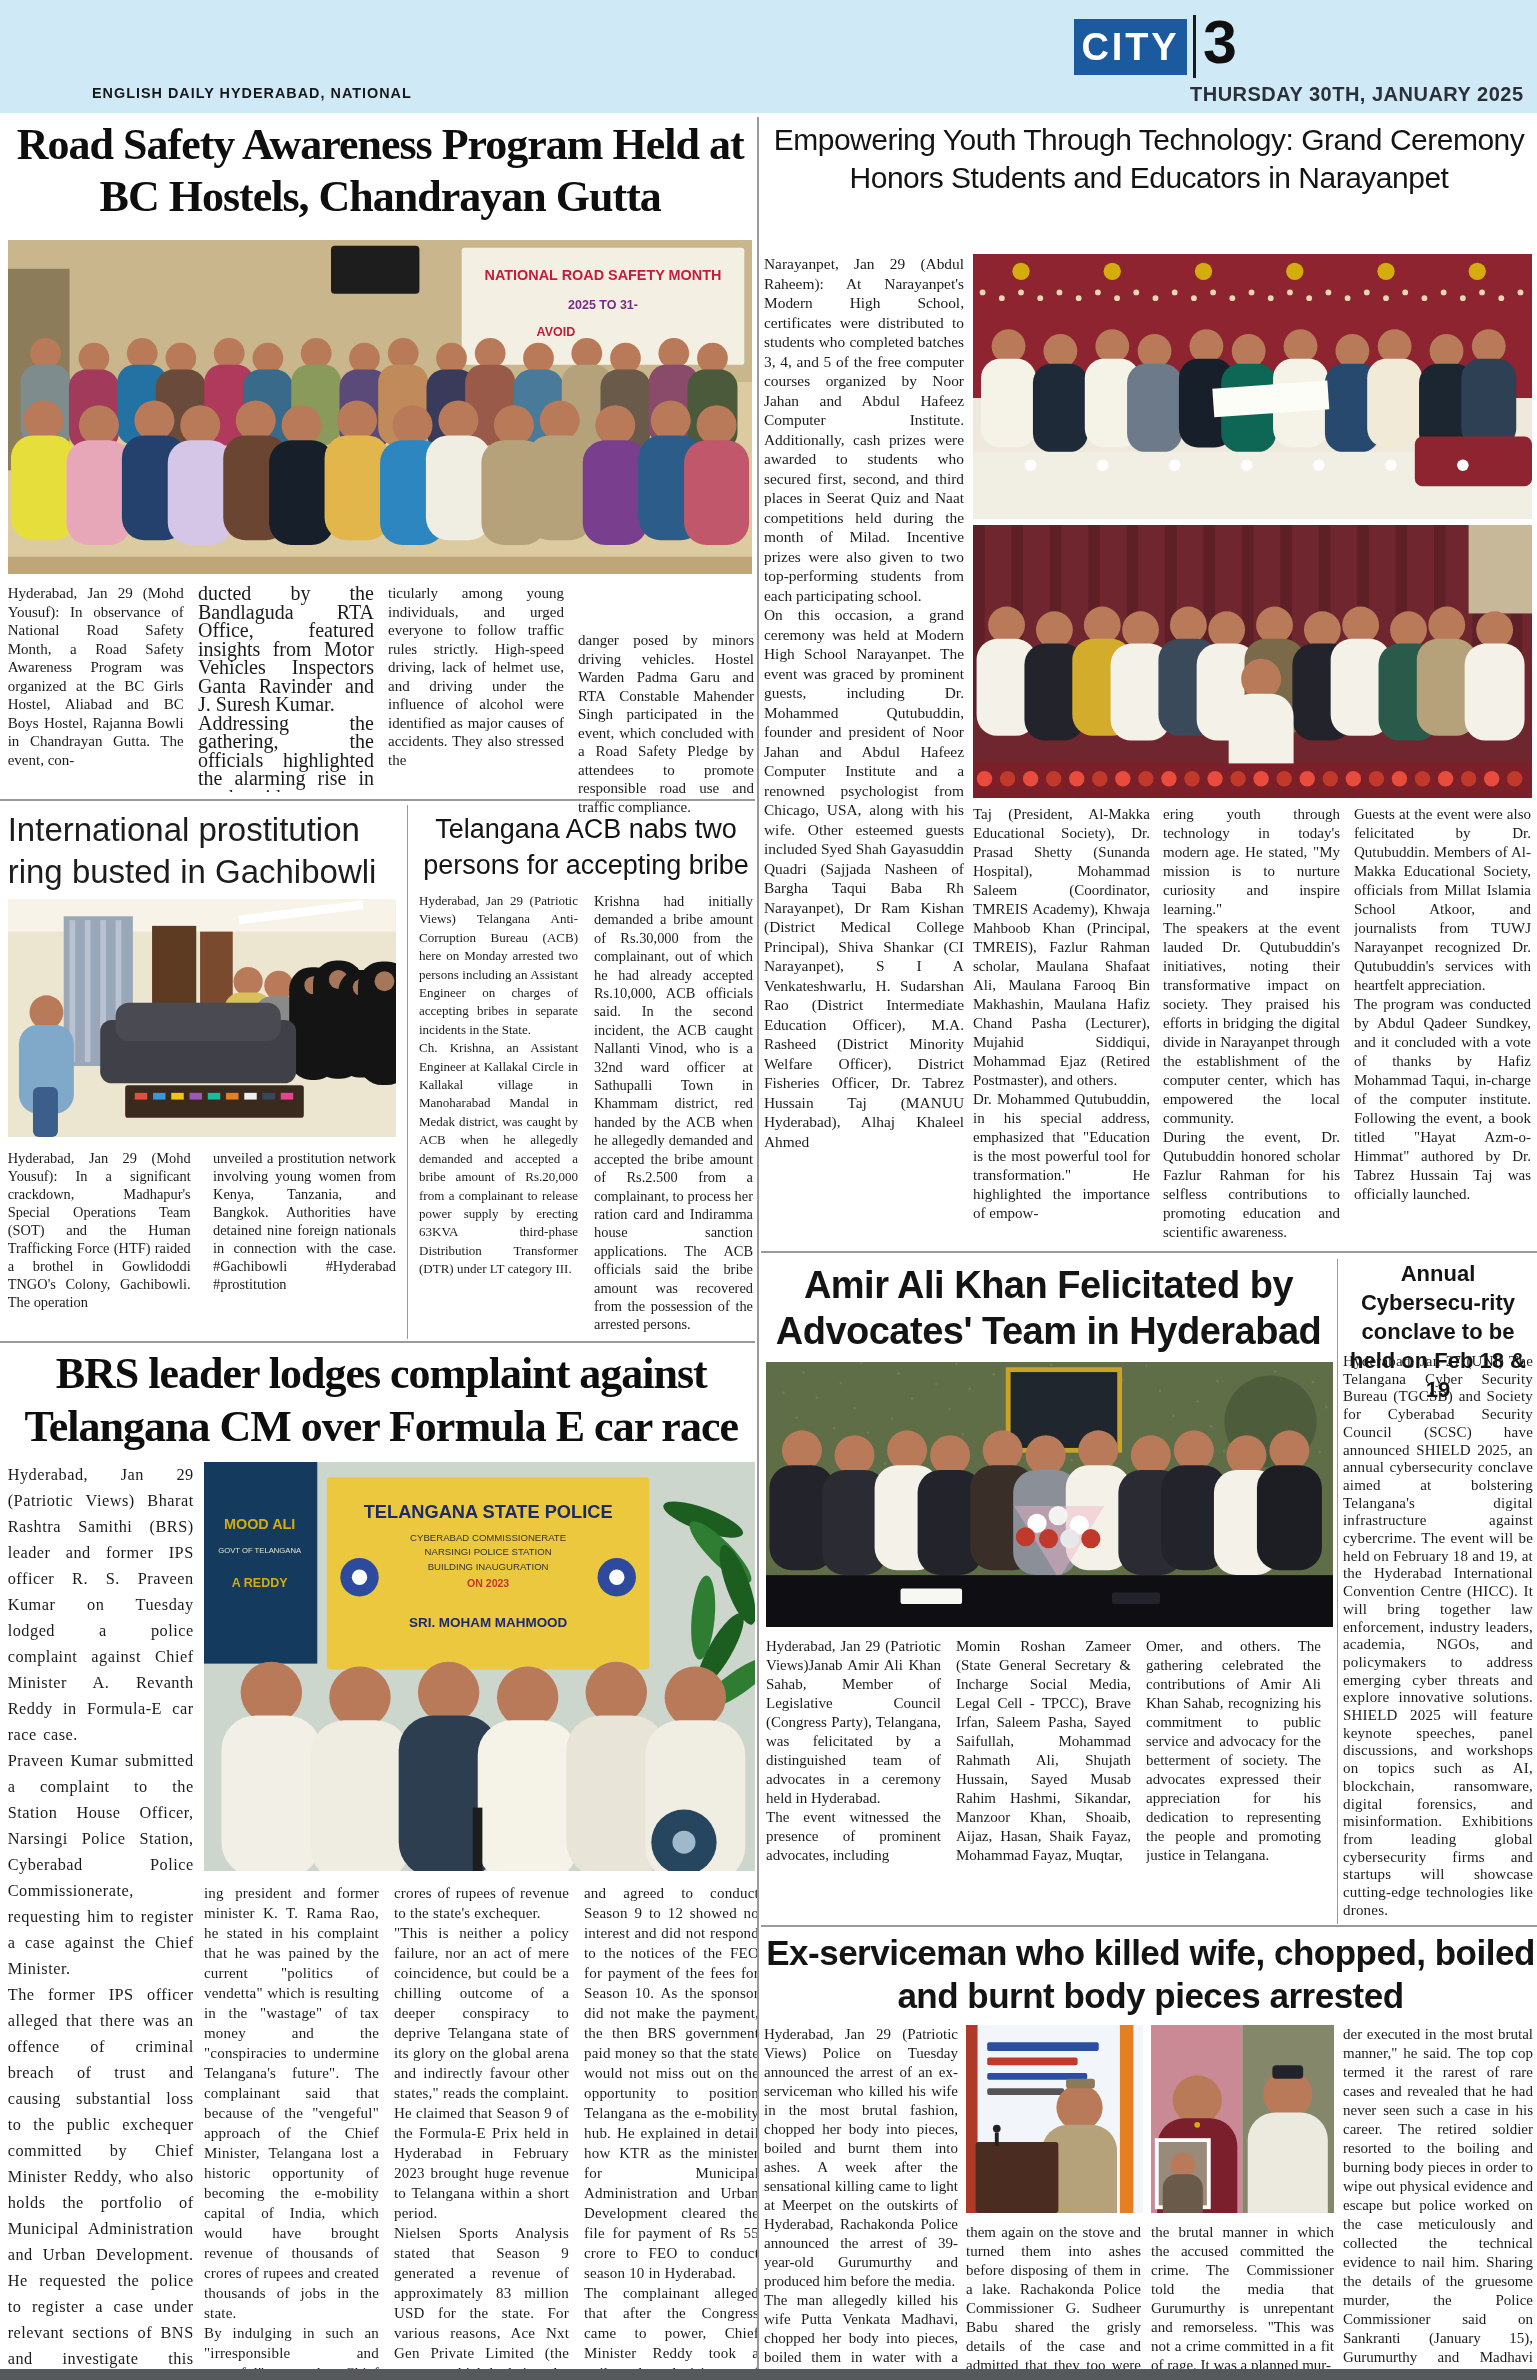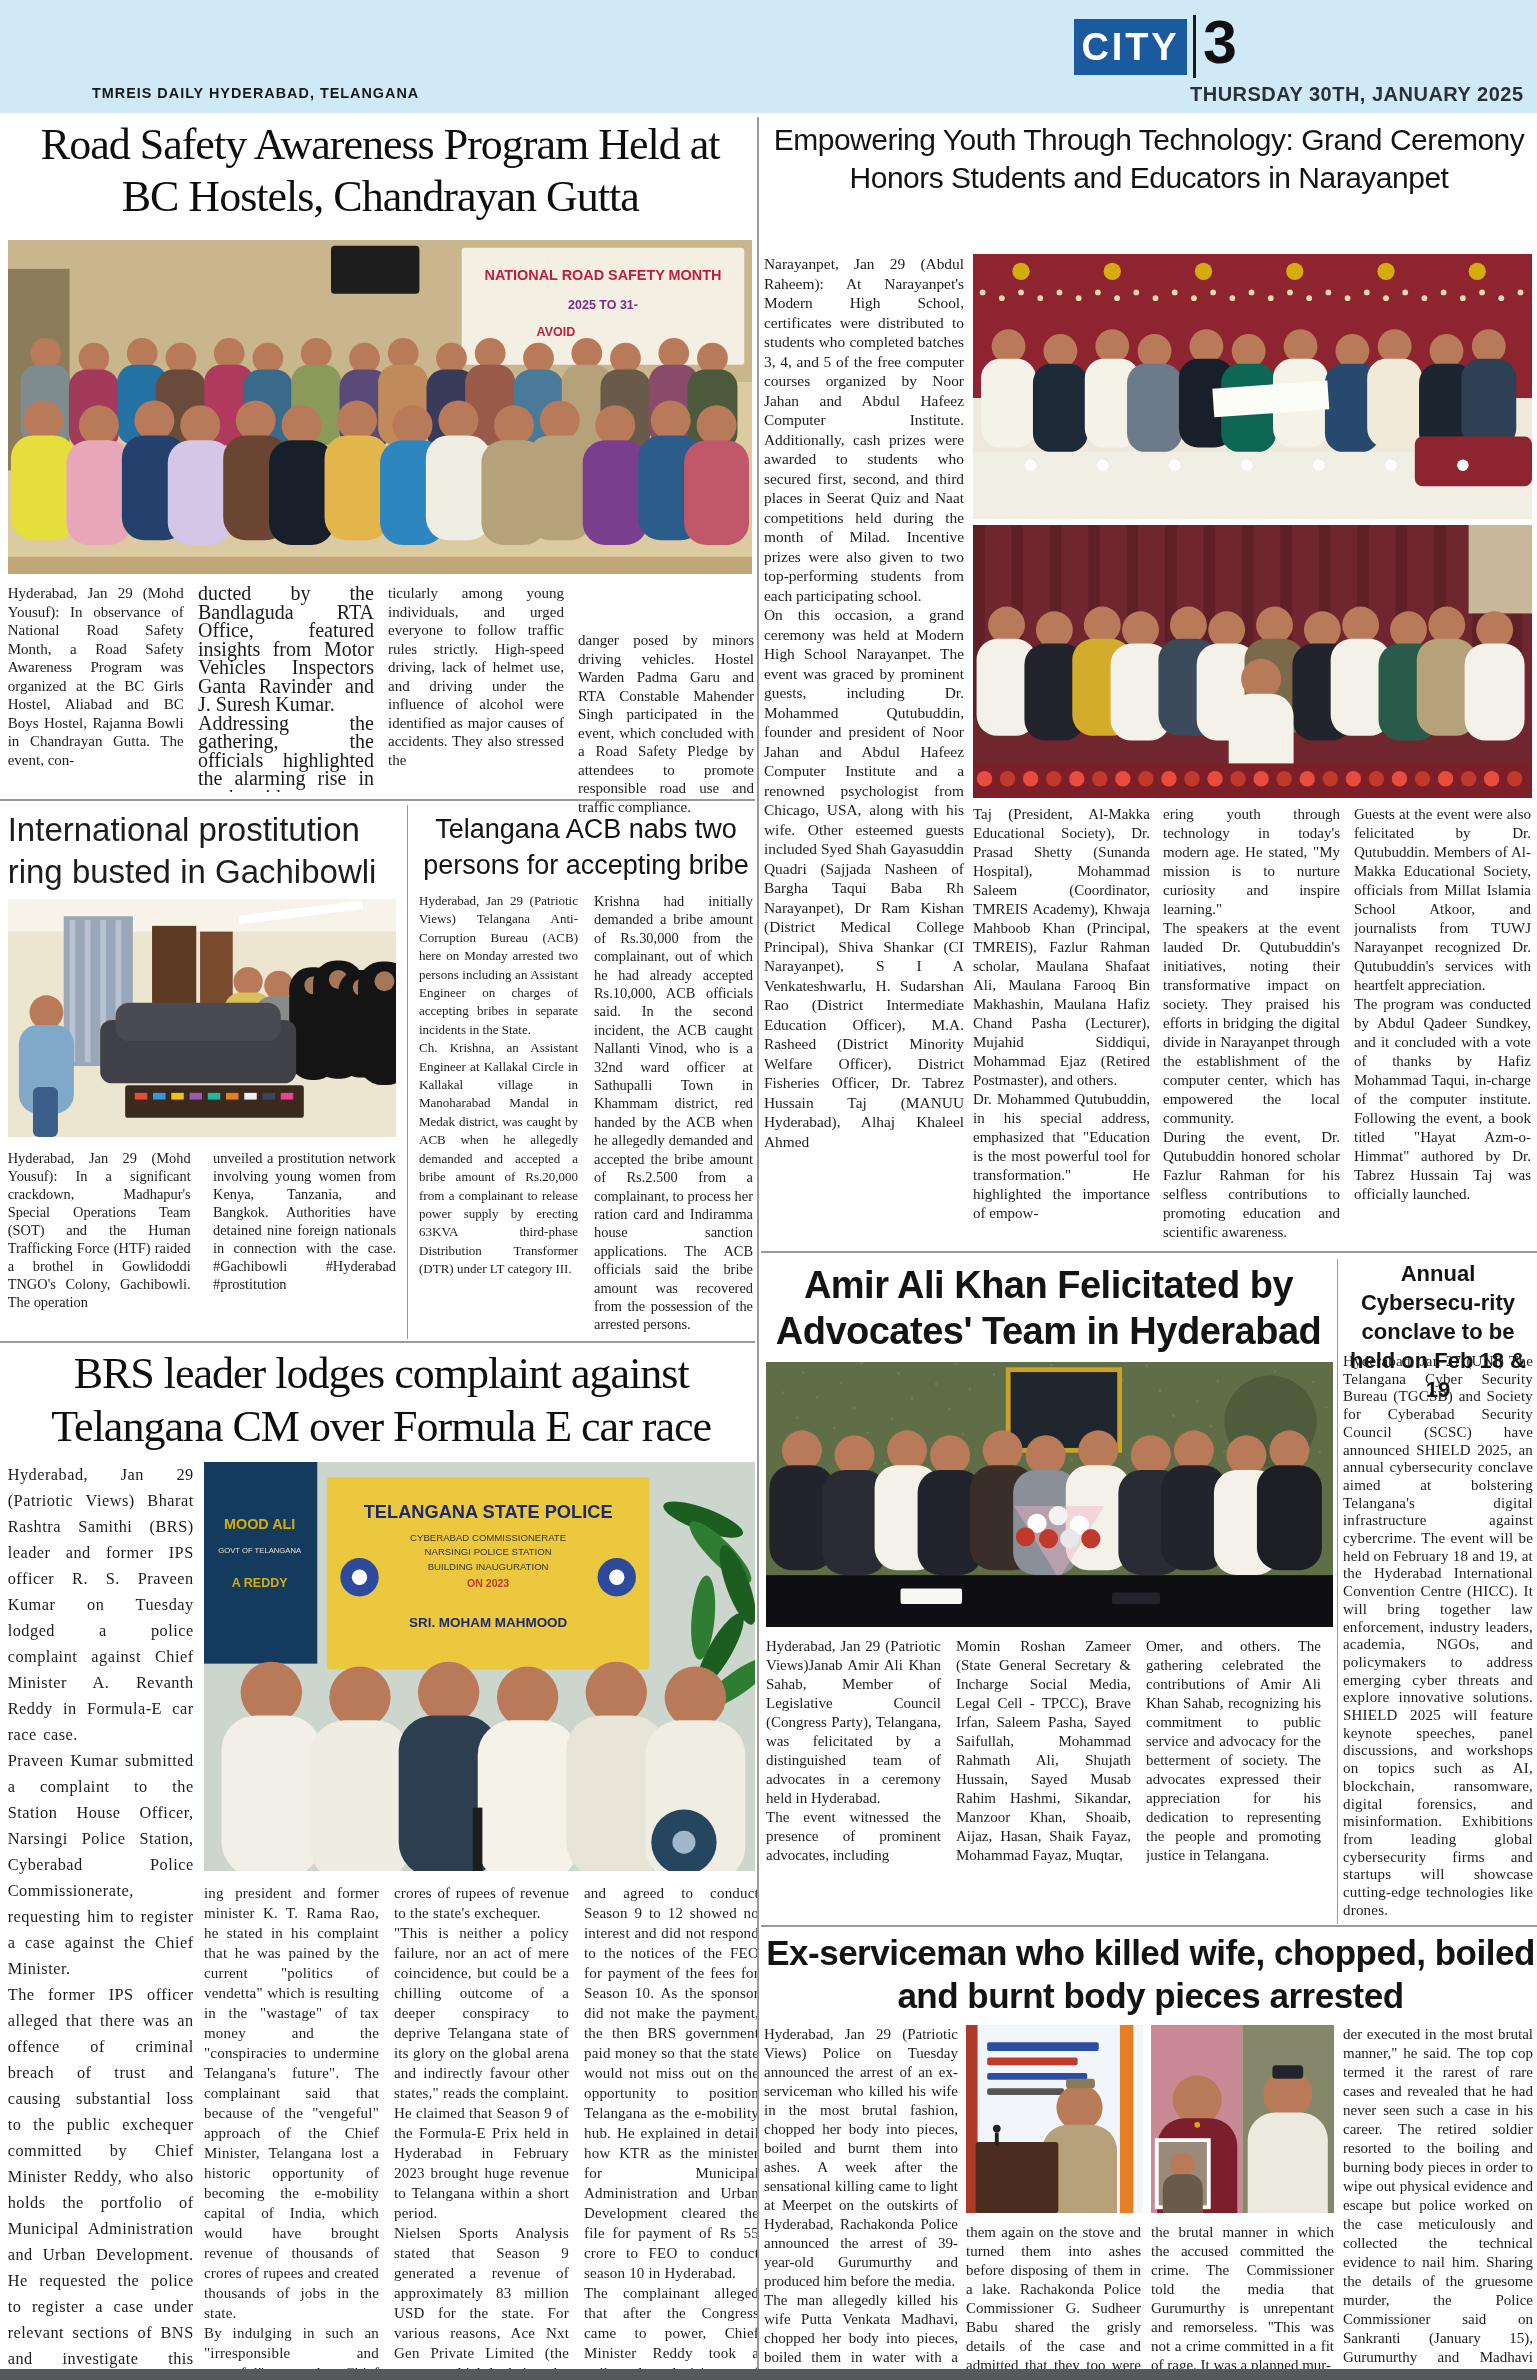--- a/index.html
+++ b/index.html
@@ -17,38 +17,38 @@
   .city-box{position:absolute;left:1074px;top:19px;width:113px;height:56px;background:#1b5a9e;
             color:#ffffff;font-family:"Liberation Sans",sans-serif;font-weight:bold;font-size:38px;
             display:flex;align-items:center;justify-content:center;letter-spacing:2.9px;}
   .city-bar{position:absolute;left:1193px;top:15.4px;width:2.9px;height:63px;background:#1a1a1a;}
   .page-num{position:absolute;left:1203px;top:11.5px;font-family:"Liberation Sans",sans-serif;
             font-size:61px;font-weight:bold;color:#101010;line-height:1;}
   .edition-date{position:absolute;right:13.4px;top:83px;font-family:"Liberation Sans",sans-serif;
             font-size:20px;font-weight:bold;color:#2a2f38;letter-spacing:0.5px;}
   
   .hl{position:absolute;margin:0;}
-  .h-serif{font-family:"Liberation Serif",serif;font-weight:normal;color:#0e0e0e;text-align:center;letter-spacing:-1px;}
+  .h-serif{font-family:"Liberation Serif",serif;font-weight:bold;color:#0e0e0e;text-align:center;letter-spacing:-1px;}
   .h-sans{font-family:"Liberation Sans",sans-serif;color:#141414;text-align:center;}
   
   .txt{position:absolute;text-align:justify;white-space:pre-line;overflow:hidden;color:#1b1b1b;}
   
   .photo{position:absolute;overflow:hidden;background:#d8d4c8;}
   .photo svg{display:block;}
   
   .vline,.hline{position:absolute;background:#9a9a9a;}
   .edge-bar{position:absolute;left:0;top:2369px;width:1537px;height:11.5px;background:#55595c;}
 </style>
 </head>
 <body>
 
 <div id="page">
 
   <header class="band">
-    <div class="tagline">TMREIS DAILY HYDERABAD, TELANGANA</div>
+    <div class="tagline">ENGLISH DAILY HYDERABAD, NATIONAL</div>
     <div class="city-box">CITY</div>
     <div class="city-bar"></div>
     <div class="page-num">3</div>
     <div class="edition-date">THURSDAY 30TH, JANUARY 2025</div>
   </header>
 
   <section>
     <h1 class="hl h-serif" style="left:7.7px;top:119px;width:745px;font-size:44px;line-height:52px;">Road Safety Awareness Program Held at BC Hostels, Chandrayan Gutta</h1>
     <div class="photo" style="left:7.7px;top:240px;width:744px;height:334px;">
         <svg viewBox="0 0 774 348" width="100%" height="100%" preserveAspectRatio="none">

